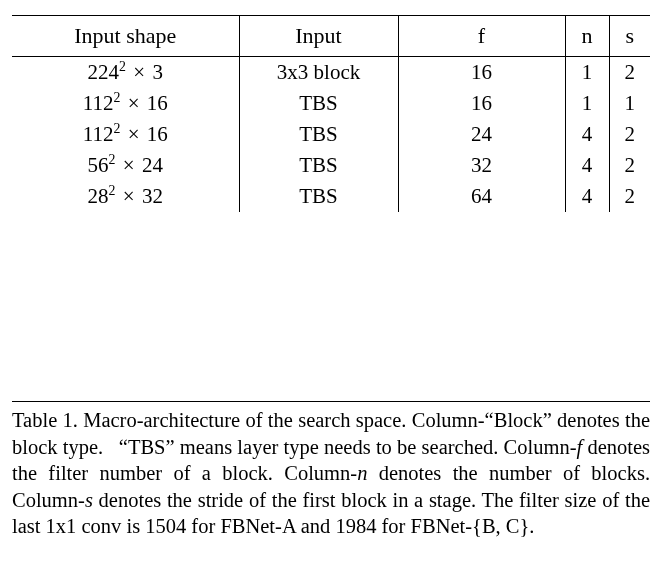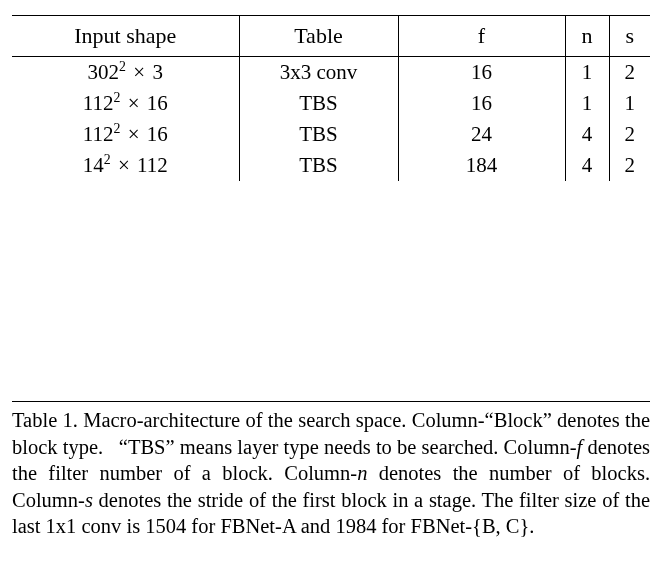--- a/index.html
+++ b/index.html
@@ -106,52 +106,59 @@
       <colgroup>
         <col class="c-shape">
           <col class="c-block">
           <col class="c-f">
           <col class="c-n">
           <col class="c-s">
       </colgroup>
       <thead>
         <tr>
           <th>Input shape</th>
-          <th>Table</th>
+          <th>Input</th>
           <th>f</th>
           <th>n</th>
           <th>s</th>
         </tr>
       </thead>
       <tbody id="table-body">
           <tr>
-            <td><span>302</span><sup class="exp">2</sup><span class="times"> × </span><span>3</span></td>
-            <td>3x3 conv</td>
+            <td><span>224</span><sup class="exp">2</sup><span class="times"> × </span><span>3</span></td>
+            <td>3x3 block</td>
             <td>16</td>
             <td>1</td>
             <td>2</td>
           </tr>
           <tr>
             <td><span>112</span><sup class="exp">2</sup><span class="times"> × </span><span>16</span></td>
             <td>TBS</td>
             <td>16</td>
             <td>1</td>
             <td>1</td>
           </tr>
           <tr>
             <td><span>112</span><sup class="exp">2</sup><span class="times"> × </span><span>16</span></td>
             <td>TBS</td>
             <td>24</td>
             <td>4</td>
             <td>2</td>
           </tr>
           <tr>
-            <td><span>14</span><sup class="exp">2</sup><span class="times"> × </span><span>112</span></td>
+            <td><span>56</span><sup class="exp">2</sup><span class="times"> × </span><span>24</span></td>
             <td>TBS</td>
-            <td>184</td>
+            <td>32</td>
+            <td>4</td>
+            <td>2</td>
+          </tr>
+          <tr>
+            <td><span>28</span><sup class="exp">2</sup><span class="times"> × </span><span>32</span></td>
+            <td>TBS</td>
+            <td>64</td>
             <td>4</td>
             <td>2</td>
           </tr>
         </tbody>
     </table>
   </div>
   <div id="table-bottom-rule"></div>
 
   <div id="caption">
     <span>Table 1. Macro-architecture of the search space. Column-“Block” denotes the block type.</span>

